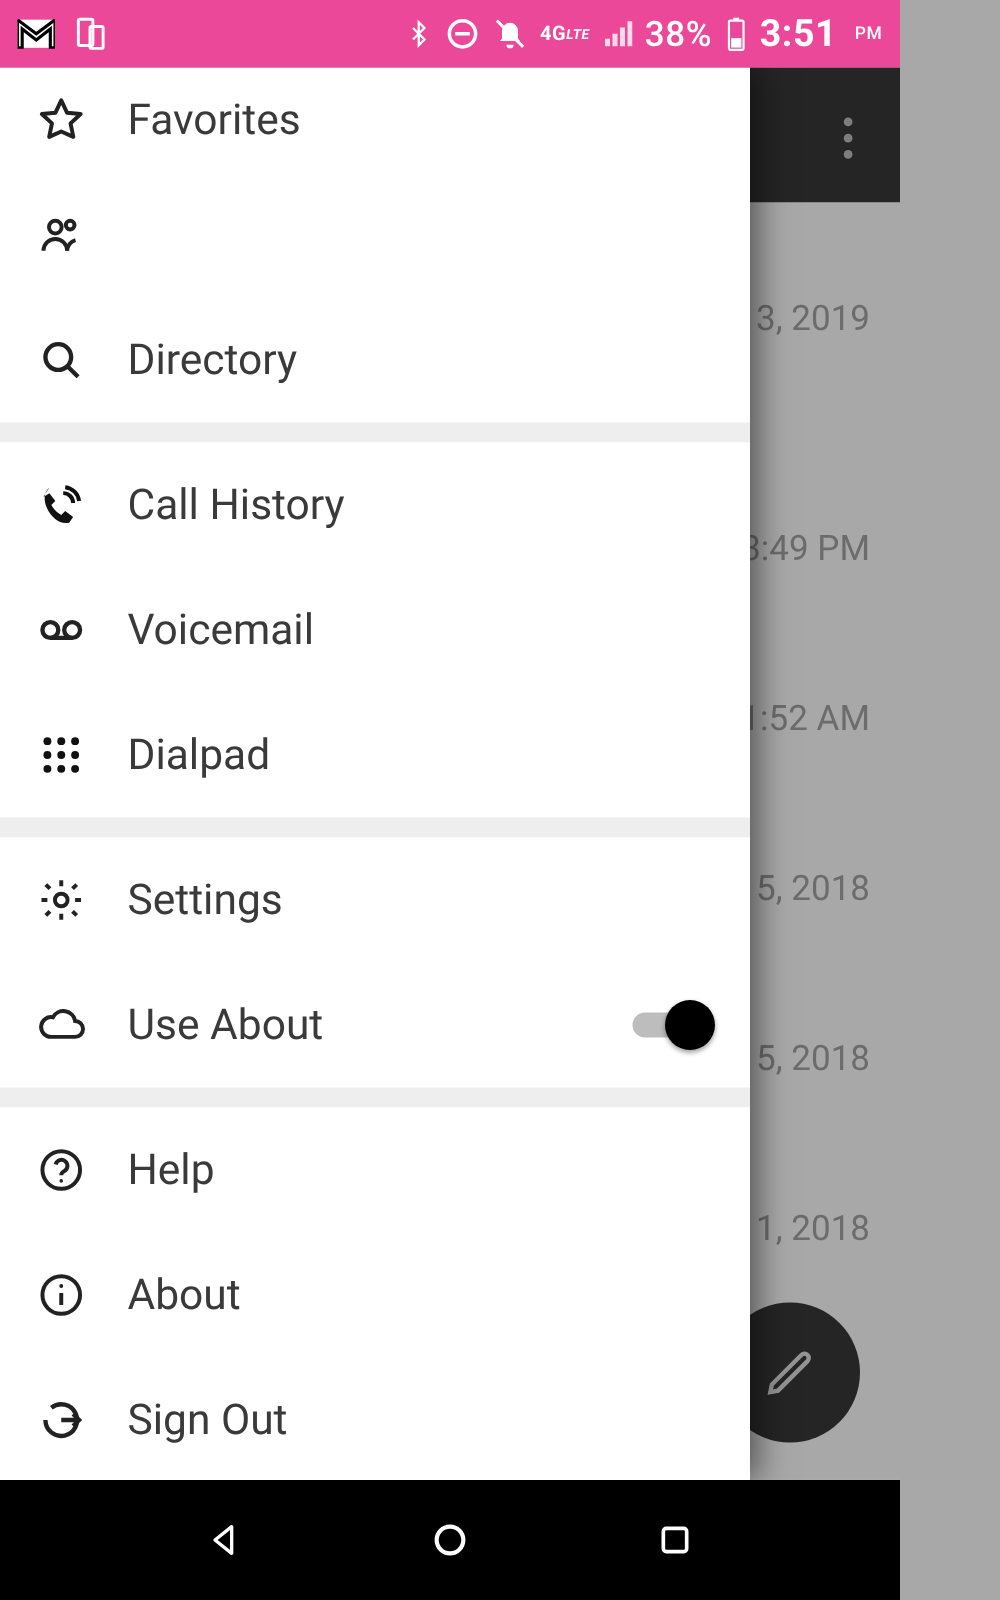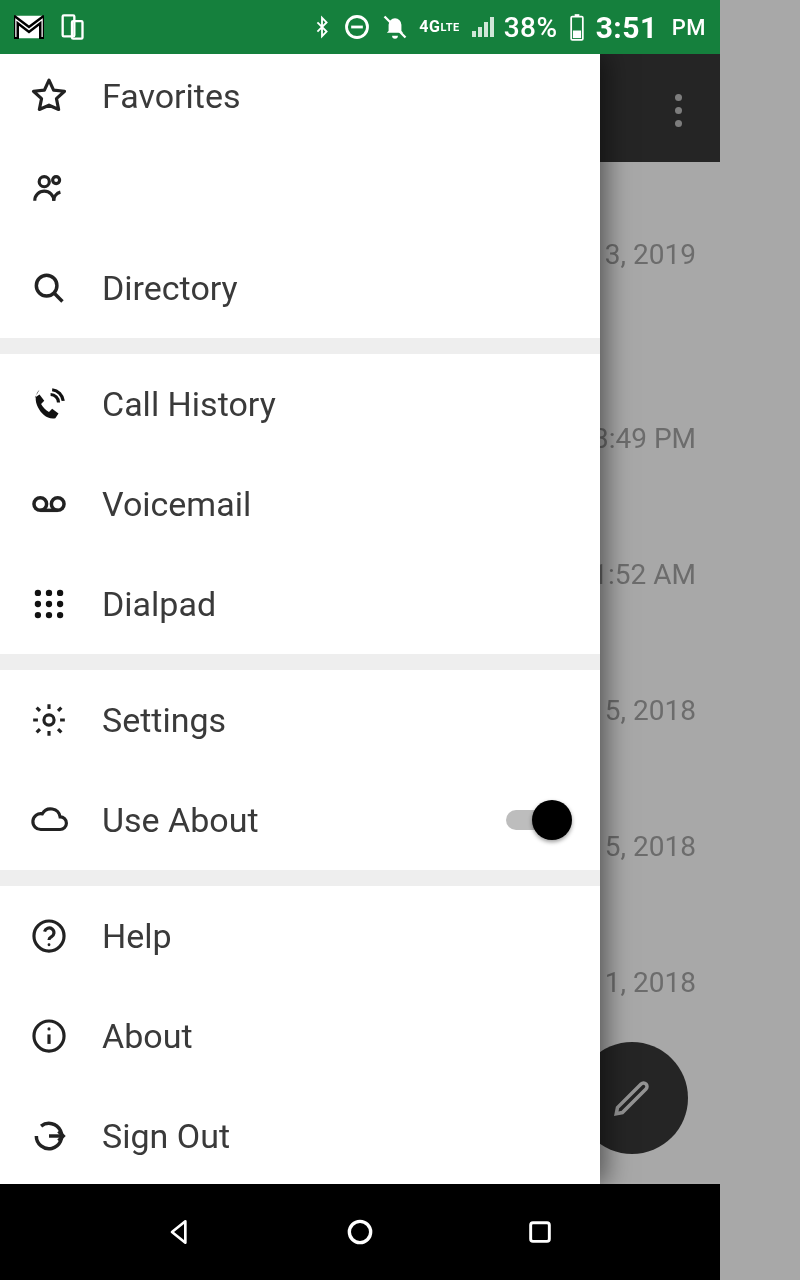--- a/index.html
+++ b/index.html
@@ -23,33 +23,33 @@
     left: 0; top: 0;
     width: 720px; height: 1280px;
     background: #cccccc; 
   }
 
   
   .status-bar {
     position: absolute;
     left: 0; top: 0;
     width: 720px; height: 54px;
-    background: #15803d;
+    background: #ec4899;
     color: #fff;
     display: flex;
     align-items: center;
     padding: 6px 14px;
     font-size: 28px;
     font-weight: 500;
     letter-spacing: 0.5px;
   }
   .status-left { display: flex; align-items: center; gap: 14px; }
   .status-right { margin-left: auto; display: flex; align-items: center; gap: 10px; }
   .status-right .time { font-size: 30px; font-weight: 700; }
-  .status-right .ampm { font-size: 22px; margin-left: 4px; }
+  .status-right .ampm { font-size: 14px; margin-left: 4px; }
   .status-right .batt { font-size: 28px; }
   .sicon { display:inline-flex; align-items:center; justify-content:center; }
 
   
   .app-bar {
     position: absolute;
     left: 0; top: 54px;
     width: 720px; height: 108px;
     background: #000;
   }
@@ -370,21 +370,21 @@
               <circle cx="12" cy="12" r="9"></circle>
               <path d="M7 12h10"></path>
             </svg>
         </span>
         <span class="sicon">
           <svg width="28" height="28" viewBox="0 0 24 24" fill="#fff">
               <path d="M12 22a2.5 2.5 0 0 0 2.5-2.5h-5A2.5 2.5 0 0 0 12 22zM19 17H5l1.5-1.5V10a5.5 5.5 0 0 1 11 0v5.5L19 17z"></path>
               <path d="M3 3l18 18" stroke="#fff" stroke-width="2"></path>
             </svg>
         </span>
-        <span class="sicon" style="font-size:16px; font-weight:700; color:#fff; line-height:1; text-align:left;">4G<br><span style="font-size:11px;">LTE</span></span>
+        <span class="sicon" style="font-size:16px; font-weight:700; color:#fff; line-height:1; text-align:left;">4G<br><span style="font-size:11px;font-style:italic;">LTE</span></span>
         <span class="sicon">
           <svg width="24" height="24" viewBox="0 0 24 24" fill="#fff">
               <path d="M2 22h4v-6H2zM8 22h4V12H8zM14 22h4V7h-4zM20 22h4V2h-4z" opacity="0.8"></path>
             </svg>
         </span>
         <span class="batt">38%</span>
         <span class="sicon">
           <svg width="18" height="28" viewBox="0 0 12 24">
               <rect x="1" y="3" width="10" height="20" rx="1" fill="none" stroke="#fff" stroke-width="1.5"></rect>
               <rect x="4" y="1" width="4" height="2" fill="#fff"></rect>

